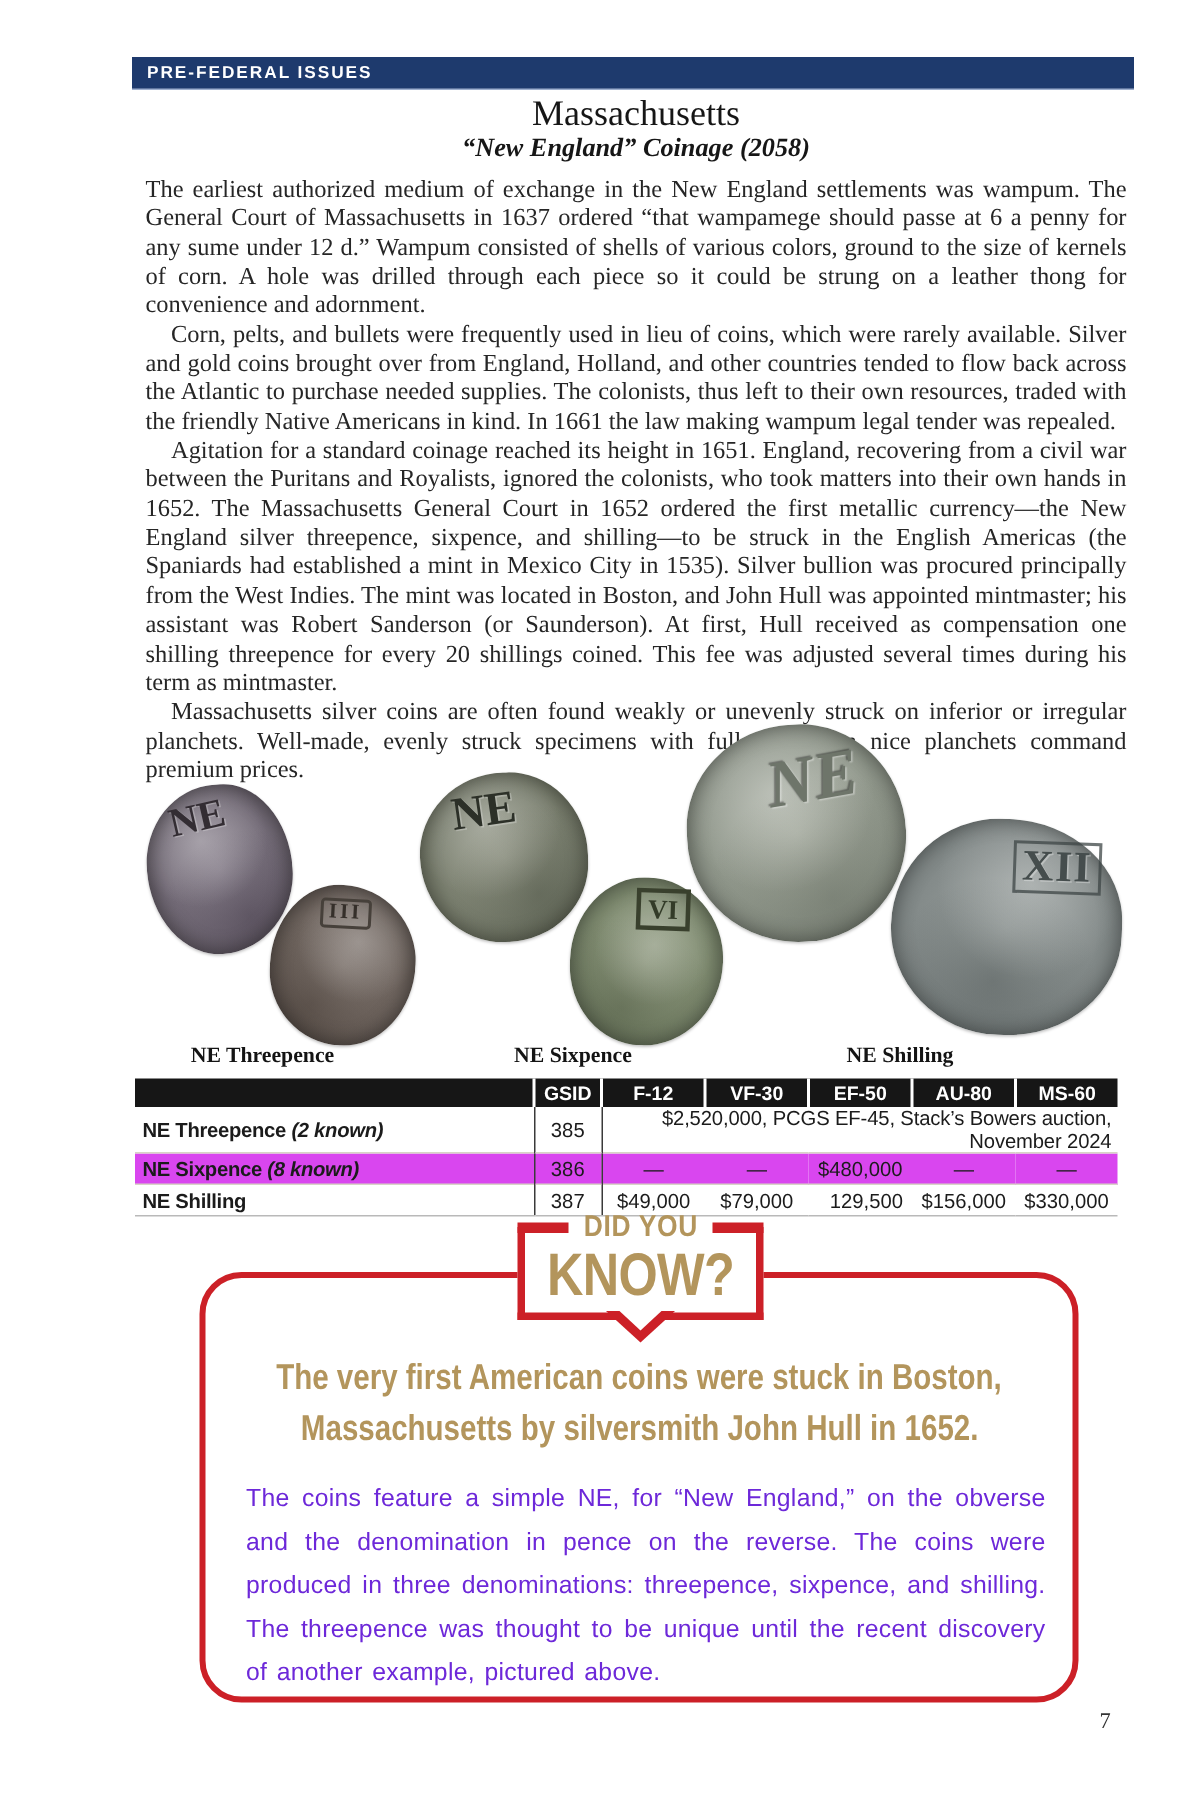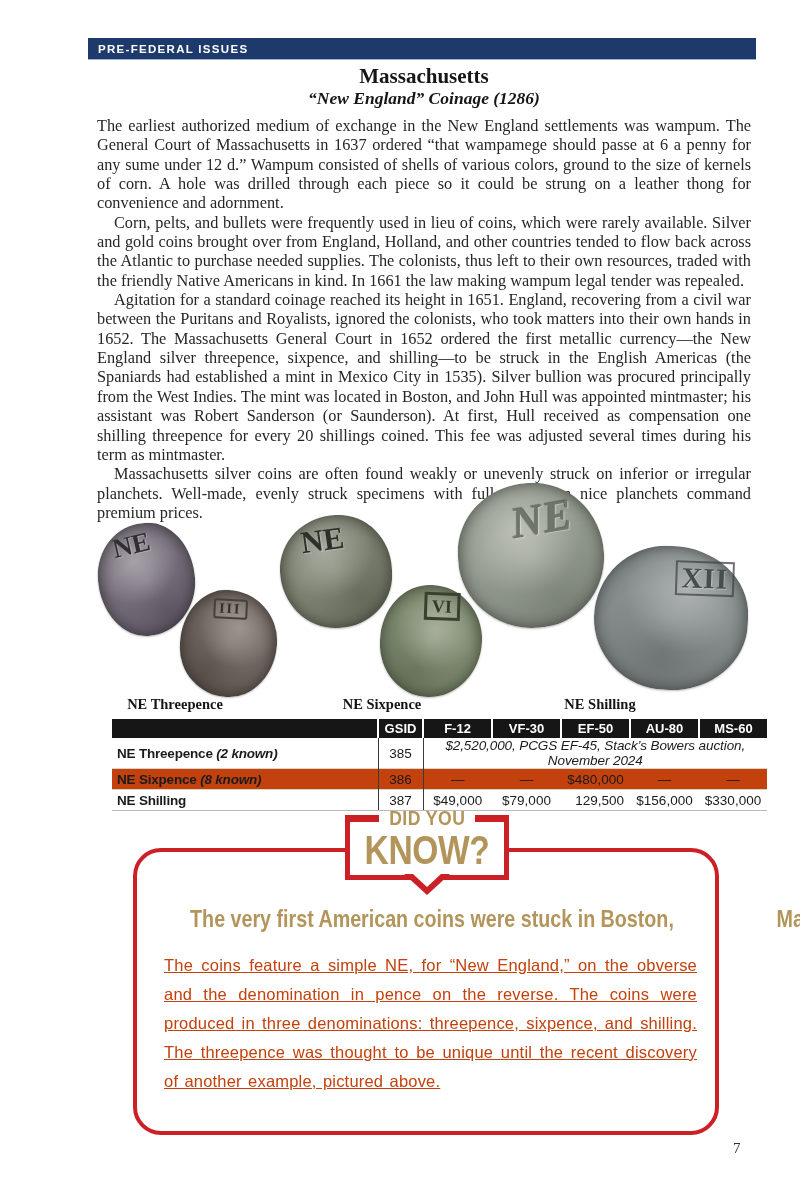--- a/index.html
+++ b/index.html
@@ -19,21 +19,21 @@
     font-family:"Liberation Sans", sans-serif; font-weight:bold;
     font-size:11.5px; letter-spacing:1.3px;
   }
   .topbar-right {
     font-family:"Liberation Serif", serif; font-weight:bold;
     font-size:19px; letter-spacing:0.3px;
   }
 
   
   .titleblock { position:absolute; left:96px; top:64px; width:656px; text-align:center; color:#161616; }
-  .title { font-size:21px; font-weight:bold; line-height:24px; }
+  .title { font-size:24px; font-weight:normal; line-height:24px; }
   .subtitle { font-size:17.5px; font-weight:bold; font-style:italic; line-height:21px; }
 
   
   .articletext {
     position:absolute; left:97px; top:116px; width:654px;
     font-size:16.3px; line-height:19.35px; text-align:justify; color:#262626;
   }
   .articletext p { margin:0; text-indent:17px; }
   .articletext p.first { text-indent:0; }
 
@@ -126,40 +126,40 @@
     text-shadow:1px 1px 0 rgba(255,255,255,.3);
   }
   .caption {
     position:absolute; top:216px; width:160px; text-align:center;
     font-weight:bold; font-size:14.5px; color:#141414;
   }
   .cap1 { left:-1px; } .cap2 { left:206px; } .cap3 { left:424px; }
 
   
   table.pricetable {
-    position:absolute; left:112px; top:719px; width:655px;
+    position:absolute; left:90px; top:719px; width:655px;
     border-collapse:collapse; table-layout:fixed;
     font-family:"Liberation Sans", sans-serif; font-size:13.5px; color:#1b1b1b;
   }
   .pricetable th {
     background:#161616; color:#ffffff; font-weight:bold; font-size:13px;
     height:19px; padding:0; border-left:2px solid #ffffff; text-align:center;
   }
   .pricetable th:first-child { border-left:none; }
   .pricetable td {
     height:20px; padding:0 4px; text-align:center; border-top:1px solid #d8d4c6;
   }
   .pricetable tr.r1 td { border-top:none; }
   .pricetable td.name { text-align:left; font-weight:bold; padding-left:5px; letter-spacing:-0.2px; }
   .pricetable td.name .qual { font-style:italic; }
   .pricetable td.gsid { border-left:1px solid #3a3a3a; }
   .pricetable td.vfirst { border-left:1px solid #3a3a3a; }
-  .pricetable tr.hl td { background:#c2410c; }
+  .pricetable tr.hl td { background:#d946ef; }
   .pricetable tr:last-child td { border-bottom:1px solid #b9b9b9; }
-  .pricetable td.note { font-style:italic; text-align:center; letter-spacing:-0.1px; }
+  .pricetable td.note { text-align:right; letter-spacing:-0.1px; }
   .pricetable td.ralign { text-align:right; padding-right:6px; }
 
   
   .dyk-box {
     position:absolute; left:133px; top:848px; width:586px; height:287px;
     box-sizing:border-box; border:4px solid #cc2027; border-radius:28px;
     background:#ffffff; z-index:1;
   }
   .dyk-badge {
     position:absolute; left:345px; top:818px; width:164px; height:62px;
@@ -186,44 +186,44 @@
     position:absolute; left:50%; top:56px; transform:translateX(-50%);
     width:0; height:0; border-left:23px solid transparent; border-right:23px solid transparent;
     border-top:21px solid #cc2027;
   }
   .dyk-tail-in {
     position:absolute; left:50%; top:56px; transform:translateX(-50%);
     width:0; height:0; border-left:14px solid transparent; border-right:14px solid transparent;
     border-top:13px solid #ffffff;
   }
   .dyk-headline {
-    margin-top:50px; display:flex; flex-direction:row; align-items:center;
+    margin-top:50px; display:flex; flex-direction:column; align-items:center;
   }
   .dyk-headline .hline {
     font-family:"Liberation Sans", sans-serif; font-weight:bold; font-size:24px;
     color:#b3955c; white-space:nowrap; transform:scaleX(.82); line-height:34px;
   }
   .dyk-body {
     margin:15px 18px 0 27px;
     font-family:"Liberation Sans", sans-serif; font-size:16.5px; line-height:29px;
-    color:#c2410c; text-align:justify; letter-spacing:0.2px; word-spacing:1.5px;text-decoration:underline;
+    color:#6d28d9; text-align:justify; letter-spacing:0.2px; word-spacing:1.5px;
   }
 
   .pagenum { position:absolute; left:733px; top:1140px; font-size:15px; color:#333; }
 </style>
 </head>
 <body>
 
 <div class="topbar">
   <span class="topbar-left">PRE-FEDERAL ISSUES</span>
 </div>
 
 <div class="titleblock">
   <div class="title">Massachusetts</div>
-  <div class="subtitle">“New England” Coinage (1286)</div>
+  <div class="subtitle">“New England” Coinage (2058)</div>
 </div>
 
 <div class="articletext">
   <p class="first">The earliest authorized medium of exchange in the New England settlements was wampum. The General Court of Massachusetts in 1637 ordered “that wampamege should passe at 6 a penny for any sume under 12 d.” Wampum consisted of shells of various colors, ground to the size of kernels of corn. A hole was drilled through each piece so it could be strung on a leather thong for convenience and adornment.</p>
   <p>Corn, pelts, and bullets were frequently used in lieu of coins, which were rarely available. Silver and gold coins brought over from England, Holland, and other countries tended to flow back across the Atlantic to purchase needed supplies. The colonists, thus left to their own resources, traded with the friendly Native Americans in kind. In 1661 the law making wampum legal tender was repealed.</p>
   <p>Agitation for a standard coinage reached its height in 1651. England, recovering from a civil war between the Puritans and Royalists, ignored the colonists, who took matters into their own hands in 1652. The Massachusetts General Court in 1652 ordered the first metallic currency—the New England silver threepence, sixpence, and shilling—to be struck in the English Americas (the Spaniards had established a mint in Mexico City in 1535). Silver bullion was procured principally from the West Indies. The mint was located in Boston, and John Hull was appointed mintmaster; his assistant was Robert Sanderson (or Saunderson). At first, Hull received as compensation one shilling threepence for every 20 shillings coined. This fee was adjusted several times during his term as mintmaster.</p>
   <p>Massachusetts silver coins are often found weakly or unevenly struck on inferior or irregular planchets. Well-made, evenly struck specimens with full details on nice planchets command premium prices.</p>
 </div>
 
 <div class="figure">

